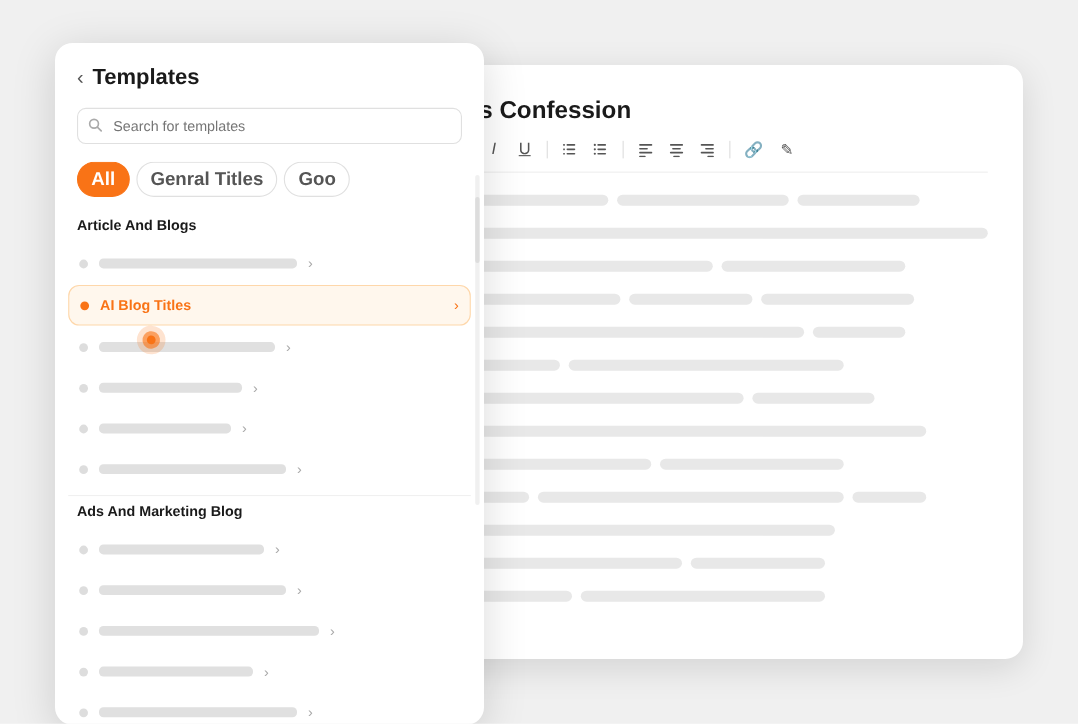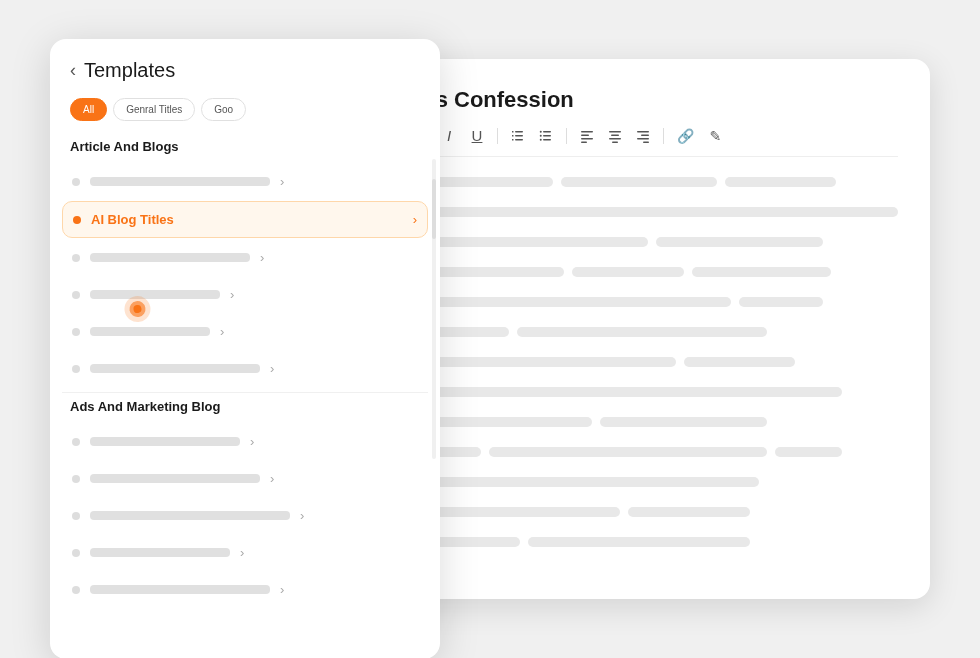--- a/index.html
+++ b/index.html
@@ -119,21 +119,21 @@
     }
 
     .back-arrow {
       color: #555;
       font-size: 18px;
       cursor: pointer;
     }
 
     .templates-title {
       font-size: 20px;
-      font-weight: 400;
+      font-weight: 700;
       color: #1a1a1a;
     }
 
     .search-container {
       margin: 0 20px 16px;
       position: relative;
     }
 
     .search-input {
       width: 100%;
@@ -159,22 +159,22 @@
       display: flex;
       gap: 6px;
       padding: 0 20px;
       margin-bottom: 18px;
       overflow: hidden;
     }
 
     .tab {
       padding: 5px 12px;
       border-radius: 20px;
-      font-size: 10px;
-      font-weight: 400;
+      font-size: 17px;
+      font-weight: 700;
       cursor: pointer;
       white-space: nowrap;
       border: 1.5px solid #e0e0e0;
       color: #555;
       background: #fff;
     }
 
     .tab.active {
       background: #F97316;
       color: #fff;
@@ -377,20 +377,29 @@
     </div>
   </div>
 
   <div class="templates-card">
 
     <div class="templates-header">
       <span class="back-arrow">‹</span>
       <span class="templates-title">Templates</span>
     </div>
 
+    <div class="search-container">
+      <span class="search-icon-inner">
+        <svg width="13" height="13" viewBox="0 0 13 13" fill="none">
+          <circle cx="5.5" cy="5.5" r="4" stroke="#aaa" stroke-width="1.5"></circle>
+          <line x1="8.5" y1="8.5" x2="12" y2="12" stroke="#aaa" stroke-width="1.5" stroke-linecap="round"></line>
+        </svg>
+      </span>
+      <input class="search-input" type="text" placeholder="Search for templates" style="">
+    </div>
 
     <div class="tabs-container">
       <div class="tab active">All</div>
       <div class="tab">Genral Titles</div>
       <div class="tab">Goo</div>
     </div>
 
     <div class="section-title">Article And Blogs</div>
     <div class="template-list">
 

